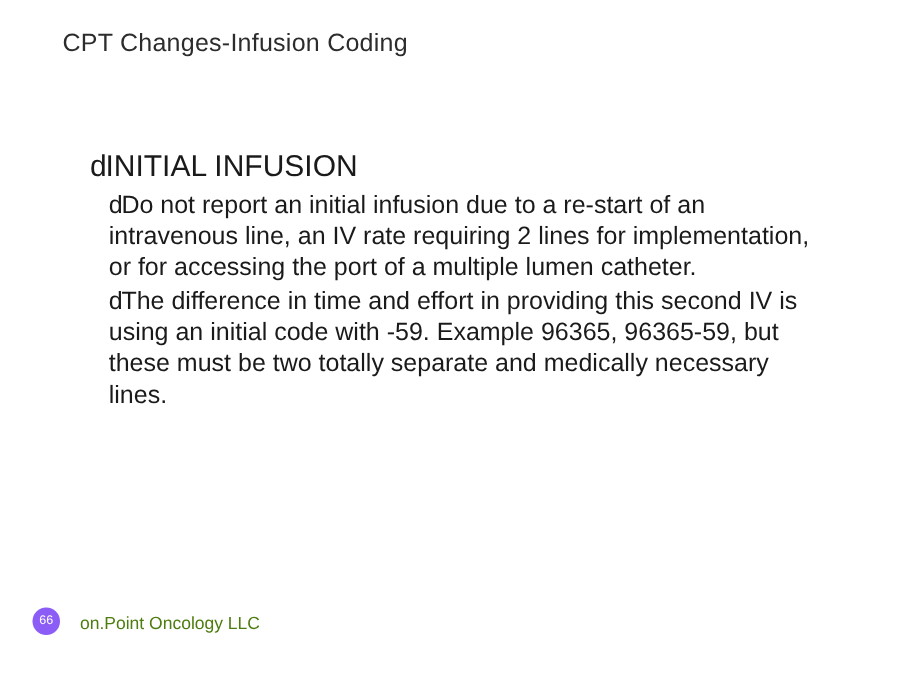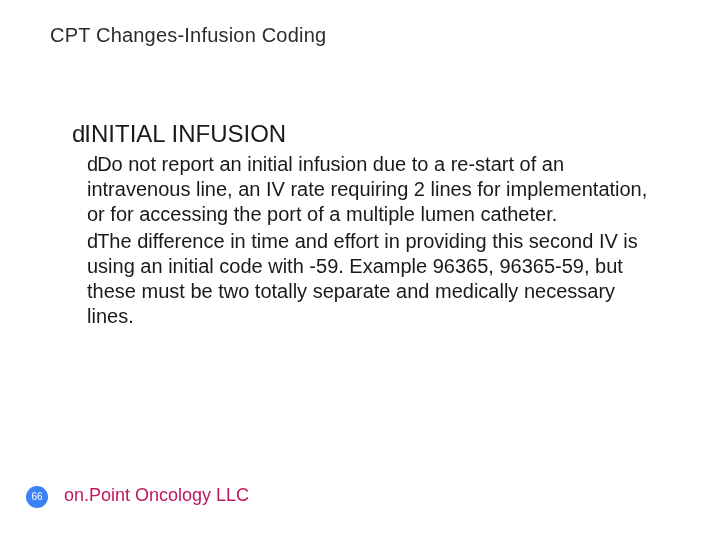--- a/index.html
+++ b/index.html
@@ -63,32 +63,32 @@
   .lvl1 .bullet-glyph {
     font-size: 24px;
   }
   .page-num-badge {
     position: absolute;
     left: 26px;
     bottom: 32px;
     width: 22px;
     height: 22px;
     border-radius: 50%;
-    background: #3b82f6;
+    background: #8b5cf6;
     color: #ffffff;
     font-size: 10px;
     line-height: 22px;
     text-align: center;
   }
   .footer {
     position: absolute;
     left: 64px;
     bottom: 34px;
-    font-size: 18px;
-    color: #be185d;
+    font-size: 14px;
+    color: #4d7c0f;
   }
 </style>
 </head>
 <body>
 
 <div class="slide">
 
   <div class="title">CPT Changes-Infusion Coding</div>
 
   <div class="body">

